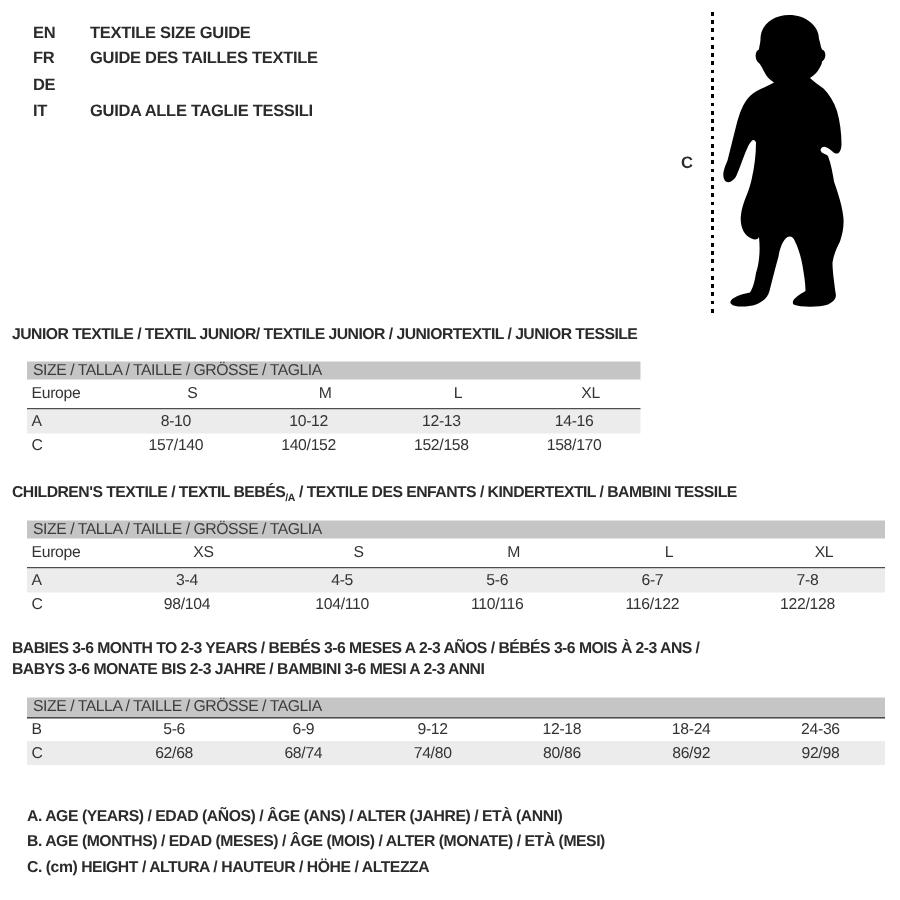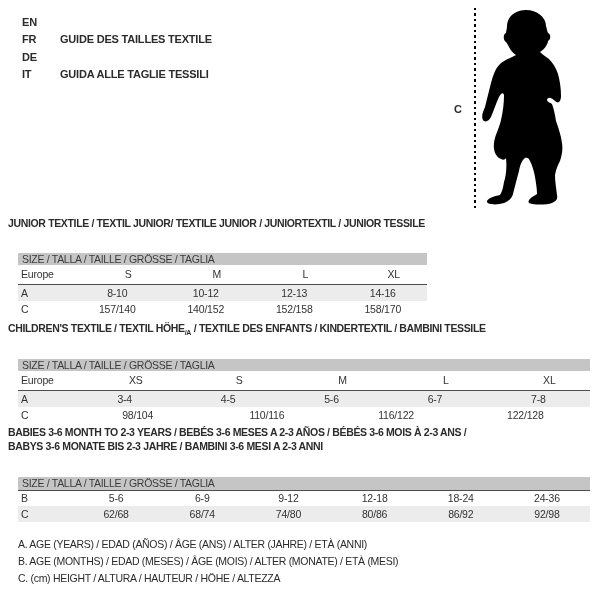--- a/index.html
+++ b/index.html
@@ -24,40 +24,41 @@
   
   .tbl-title{position:absolute;left:8px;font-size:10.5px;font-weight:700;
     letter-spacing:-0.35px;line-height:14px;color:var(--title-text,#2b2b2b);white-space:nowrap;}
   .tbl-title sub{font-size:7px;letter-spacing:-0.2px;}
   
   .tbl{position:absolute;left:18px;}
   .tbl-junior{top:241px;width:409px;}
   .tbl-children{top:347px;width:572px;}
   .tbl-babies{top:465px;width:572px;}
   .bar{height:12px;line-height:12px;background:var(--size-bar-bg,#c5c5c5);
-    padding-left:4px;font-size:10.5px;letter-spacing:-0.3px;color:#3c3c3c;margin-top:12px;}
+    padding-left:4px;font-size:10.5px;letter-spacing:-0.3px;color:#3c3c3c;}
   .tbl-babies .bar{height:13px;line-height:13px;border-bottom:1px solid var(--rule,#4d4d4d);}
   .row{display:flex;height:16px;line-height:16px;font-size:10.5px;letter-spacing:-0.2px;}
   .row.cols{height:19px;line-height:19px;border-bottom:1px solid var(--rule,#4d4d4d);gap:22px;}
   .row.shaded{background:var(--shaded-row-bg,#ececec);}
   .cell{flex:1;text-align:center;overflow:hidden;}
   .cell.lbl{flex:0 0 52px;text-align:left;padding-left:3px;}
   
   .notes{position:absolute;left:18px;top:536px;}
-  .note-line{height:17px;line-height:17px;font-size:10.5px;font-weight:400;
+  .note-line{height:17px;line-height:17px;font-size:10.5px;font-weight:700;
     letter-spacing:-0.3px;color:var(--title-text,#2b2b2b);white-space:nowrap;}
 </style>
 </head>
 <body>
 
 <div id="page">
 
   <div class="lang-block">
     <div class="lang-row">
       <span class="lang-code">EN</span>
+      <span class="lang-title">TEXTILE SIZE GUIDE</span>
     </div>
     <div class="lang-row">
       <span class="lang-code">FR</span>
       <span class="lang-title">GUIDE DES TAILLES TEXTILE</span>
     </div>
     <div class="lang-row">
       <span class="lang-code">DE</span>
     </div>
     <div class="lang-row">
       <span class="lang-code">IT</span>
@@ -104,21 +105,21 @@
     </div>
     <div class="row">
       <span class="cell lbl">C</span>
       <span class="cell">157/140</span>
       <span class="cell">140/152</span>
       <span class="cell">152/158</span>
       <span class="cell">158/170</span>
     </div>
   </div>
 
-  <div class="tbl-title" style="top:321px"><span>CHILDREN'S TEXTILE / TEXTIL HÖHE</span><sub>/A</sub><span> / TEXTILE DES ENFANTS / KINDERTEXTIL / BAMBINI TESSILE</span></div>
+  <div class="tbl-title" style="top:321px"><span>CHILDREN'S TEXTILE / TEXTIL BEBÉS</span><sub>/A</sub><span> / TEXTILE DES ENFANTS / KINDERTEXTIL / BAMBINI TESSILE</span></div>
   <div class="tbl tbl-children">
     <div class="bar">SIZE / TALLA / TAILLE / GRÖSSE / TAGLIA</div>
     <div class="row cols">
       <span class="cell lbl">Europe</span>
       <span class="cell">XS</span>
       <span class="cell">S</span>
       <span class="cell">M</span>
       <span class="cell">L</span>
       <span class="cell">XL</span>
     </div>
@@ -126,20 +127,21 @@
       <span class="cell lbl">A</span>
       <span class="cell">3-4</span>
       <span class="cell">4-5</span>
       <span class="cell">5-6</span>
       <span class="cell">6-7</span>
       <span class="cell">7-8</span>
     </div>
     <div class="row">
       <span class="cell lbl">C</span>
       <span class="cell">98/104</span>
+      <span class="cell">104/110</span>
       <span class="cell">110/116</span>
       <span class="cell">116/122</span>
       <span class="cell">122/128</span>
     </div>
   </div>
 
   <div class="tbl-title" style="top:425px">
     <div>BABIES 3-6 MONTH TO 2-3 YEARS / BEBÉS 3-6 MESES A 2-3 AÑOS / BÉBÉS 3-6 MOIS À 2-3 ANS /</div>
     <div>BABYS 3-6 MONATE BIS 2-3 JAHRE / BAMBINI 3-6 MESI A 2-3 ANNI</div>
   </div>

